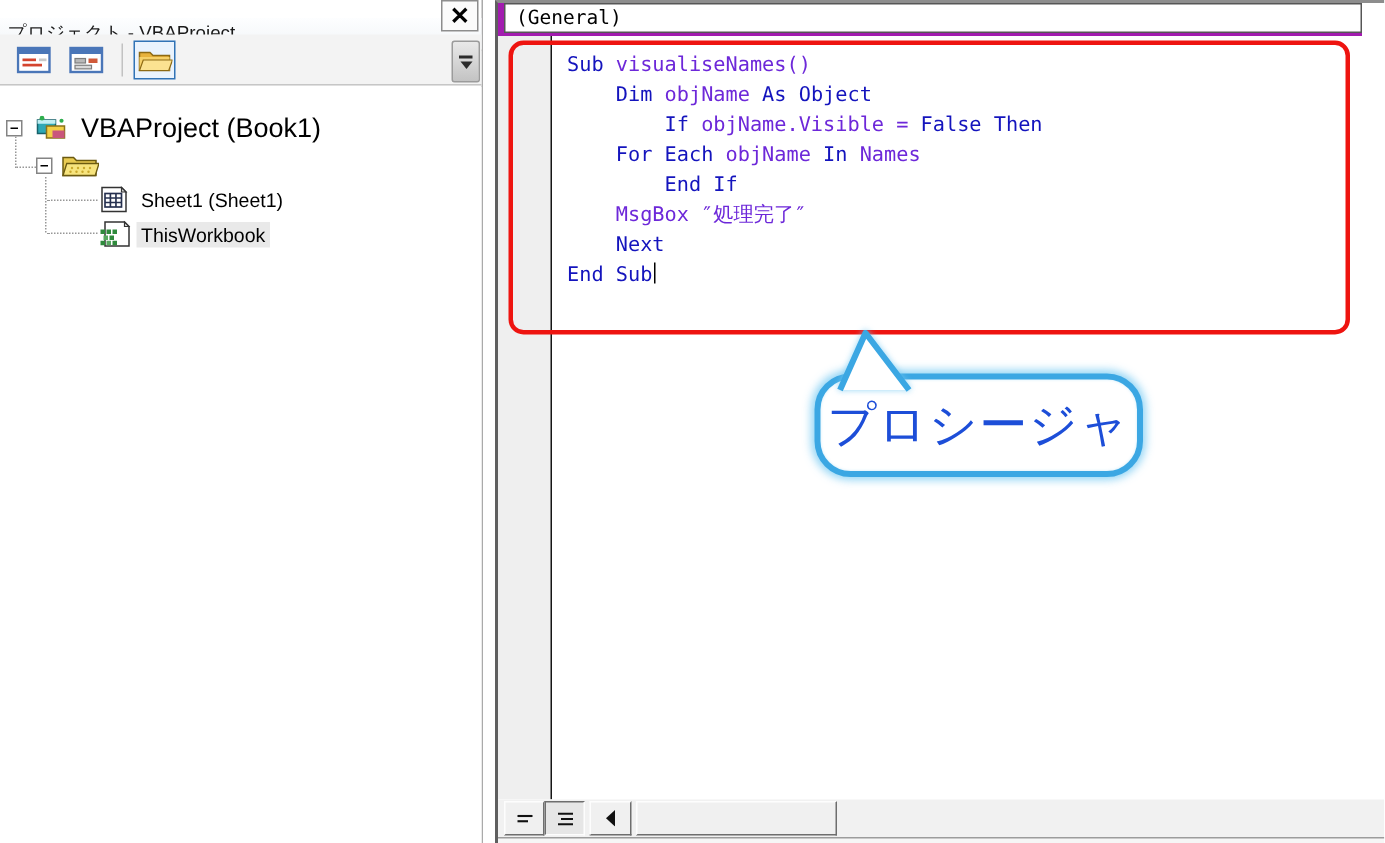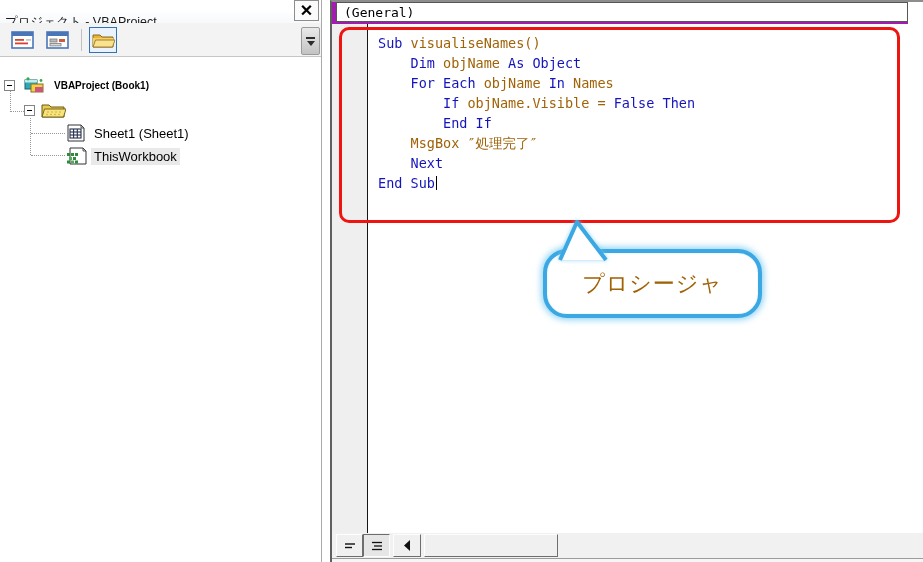--- a/index.html
+++ b/index.html
@@ -37,21 +37,21 @@
   .tb-overflow .tri { width:0; height:0; border-left:4px solid transparent; border-right:4px solid transparent; border-top:5px solid #2b2b2b; }
 
   .tree { position:absolute; left:0; top:58px; width:100%; height:504px; background:#fff; }
   .tree-row { position:absolute; display:flex; align-items:center; height:18px; white-space:nowrap; }
   .minus-box {
     width:11px; height:11px; border:1px solid #848484; background:#fff;
     display:flex; align-items:center; justify-content:center; flex:0 0 11px;
   }
   .minus-box i { display:block; width:5px; height:1px; background:#000; }
   .tree-label { font-size:13px; color:#000; padding:1px 3px; }
-  .tree-label.bold { font-weight:bold; font-size:10px; }
+  .tree-label.bold { font-weight:normal; font-size:18px; }
   .tree-label.selected { background:#e9e9e9; }
   .dot-v { position:absolute; width:0; border-left:1px dotted #979797; }
   .dot-h { position:absolute; height:0; border-top:1px dotted #979797; }
   .ticon { flex:0 0 auto; }
 
   
   .code-window {
     position:absolute; left:330px; top:0; width:593px; height:562px;
     border-left:2px solid #5f5f5f; border-top:2px solid #8d8d8d; background:#fff;
   }
@@ -60,21 +60,21 @@
     position:absolute; left:4px; top:0; right:0; height:20px;
     background:#fff; border:1px solid #565656;
     display:flex; align-items:center; padding-left:7px;
     font-family:"DejaVu Sans Mono", monospace; font-size:13px; color:#000;
   }
   .code-area { position:absolute; left:0; top:22px; right:0; bottom:29px; background:#fff; overflow:hidden; }
   .margin-bar { position:absolute; left:0; top:0; bottom:0; width:36px; background:#efefef; border-right:1px solid #151515; }
   .code-lines { position:absolute; left:46px; top:9px; right:0; font-family:"DejaVu Sans Mono", monospace; font-size:13.5px; line-height:20px; }
   .code-line { white-space:pre; }
   .kw { color:#1414bd; }
-  .idn { color:#a16207; }
+  .idn { color:#6d28d9; }
   .caret { display:inline-block; width:0; height:14px; border-left:1.5px solid #000; vertical-align:-2px; margin-left:1px; }
 
   
   .cw-bottom { position:absolute; left:0; right:0; bottom:4px; height:25px; background:#f1f1f1; }
   .sb-btn {
     position:absolute; top:1px; height:23px; background:#f0f0f0;
     border-top:1px solid #fdfdfd; border-left:1px solid #fdfdfd;
     border-bottom:1px solid #6e6e6e; border-right:1px solid #6e6e6e;
     display:flex; align-items:center; justify-content:center;
   }
@@ -89,21 +89,21 @@
   .red-rect {
     position:absolute; left:339px; top:27px; width:561px; height:196px;
     border:3px solid #ee1410; border-radius:10px; z-index:3; pointer-events:none;
   }
   .callout-bubble {
     position:absolute; left:543px; top:249px; width:219px; height:69px;
     background:#fff; border:4px solid #3ba7e3; border-radius:24px; z-index:5;
     box-shadow:0 0 6px 2px rgba(120,202,243,.8), inset 0 0 2px rgba(120,202,243,.4);
     display:flex; align-items:center; justify-content:center;
   }
-  .callout-text { font-size:22px; color:#a16207; letter-spacing:1px; }
+  .callout-text { font-size:32px; color:#1d4ed8; letter-spacing:1px; }
   .callout-tail { position:absolute; left:548px; top:218px; z-index:6; filter:drop-shadow(0 0 2px rgba(120,202,243,.8)); }
 </style>
 </head>
 <body>
 
 <div id="stage">
 
   <div class="left-panel">
 
     <div class="titlebar">
@@ -235,22 +235,22 @@
       <div class="obj-dropdown">
         <span>(General)</span>
       </div>
     </div>
 
     <div class="code-area">
       <div class="margin-bar"></div>
       <div class="code-lines">
           <div class="code-line"><span class="kw">Sub</span><span class="idn"> visualiseNames()</span></div>
           <div class="code-line"><span class="idn">    </span><span class="kw">Dim</span><span class="idn"> objName </span><span class="kw">As</span><span class="idn"> </span><span class="kw">Object</span></div>
+          <div class="code-line"><span class="idn">        </span><span class="kw">If</span><span class="idn"> objName.Visible = </span><span class="kw">False</span><span class="idn"> </span><span class="kw">Then</span></div>
           <div class="code-line"><span class="idn">    </span><span class="kw">For</span><span class="idn"> </span><span class="kw">Each</span><span class="idn"> objName </span><span class="kw">In</span><span class="idn"> Names</span></div>
-          <div class="code-line"><span class="idn">        </span><span class="kw">If</span><span class="idn"> objName.Visible = </span><span class="kw">False</span><span class="idn"> </span><span class="kw">Then</span></div>
           <div class="code-line"><span class="idn">        </span><span class="kw">End If</span></div>
           <div class="code-line"><span class="idn">    MsgBox ″処理完了″</span></div>
           <div class="code-line"><span class="idn">    </span><span class="kw">Next</span></div>
           <div class="code-line"><span class="kw">End Sub</span><span class="caret"></span></div>
         </div>
     </div>
 
     <div class="cw-bottom">
       <div class="sb-btn" style="left:4px; width:27px;">
         <svg width="12" height="8" viewBox="0 0 12 8">

